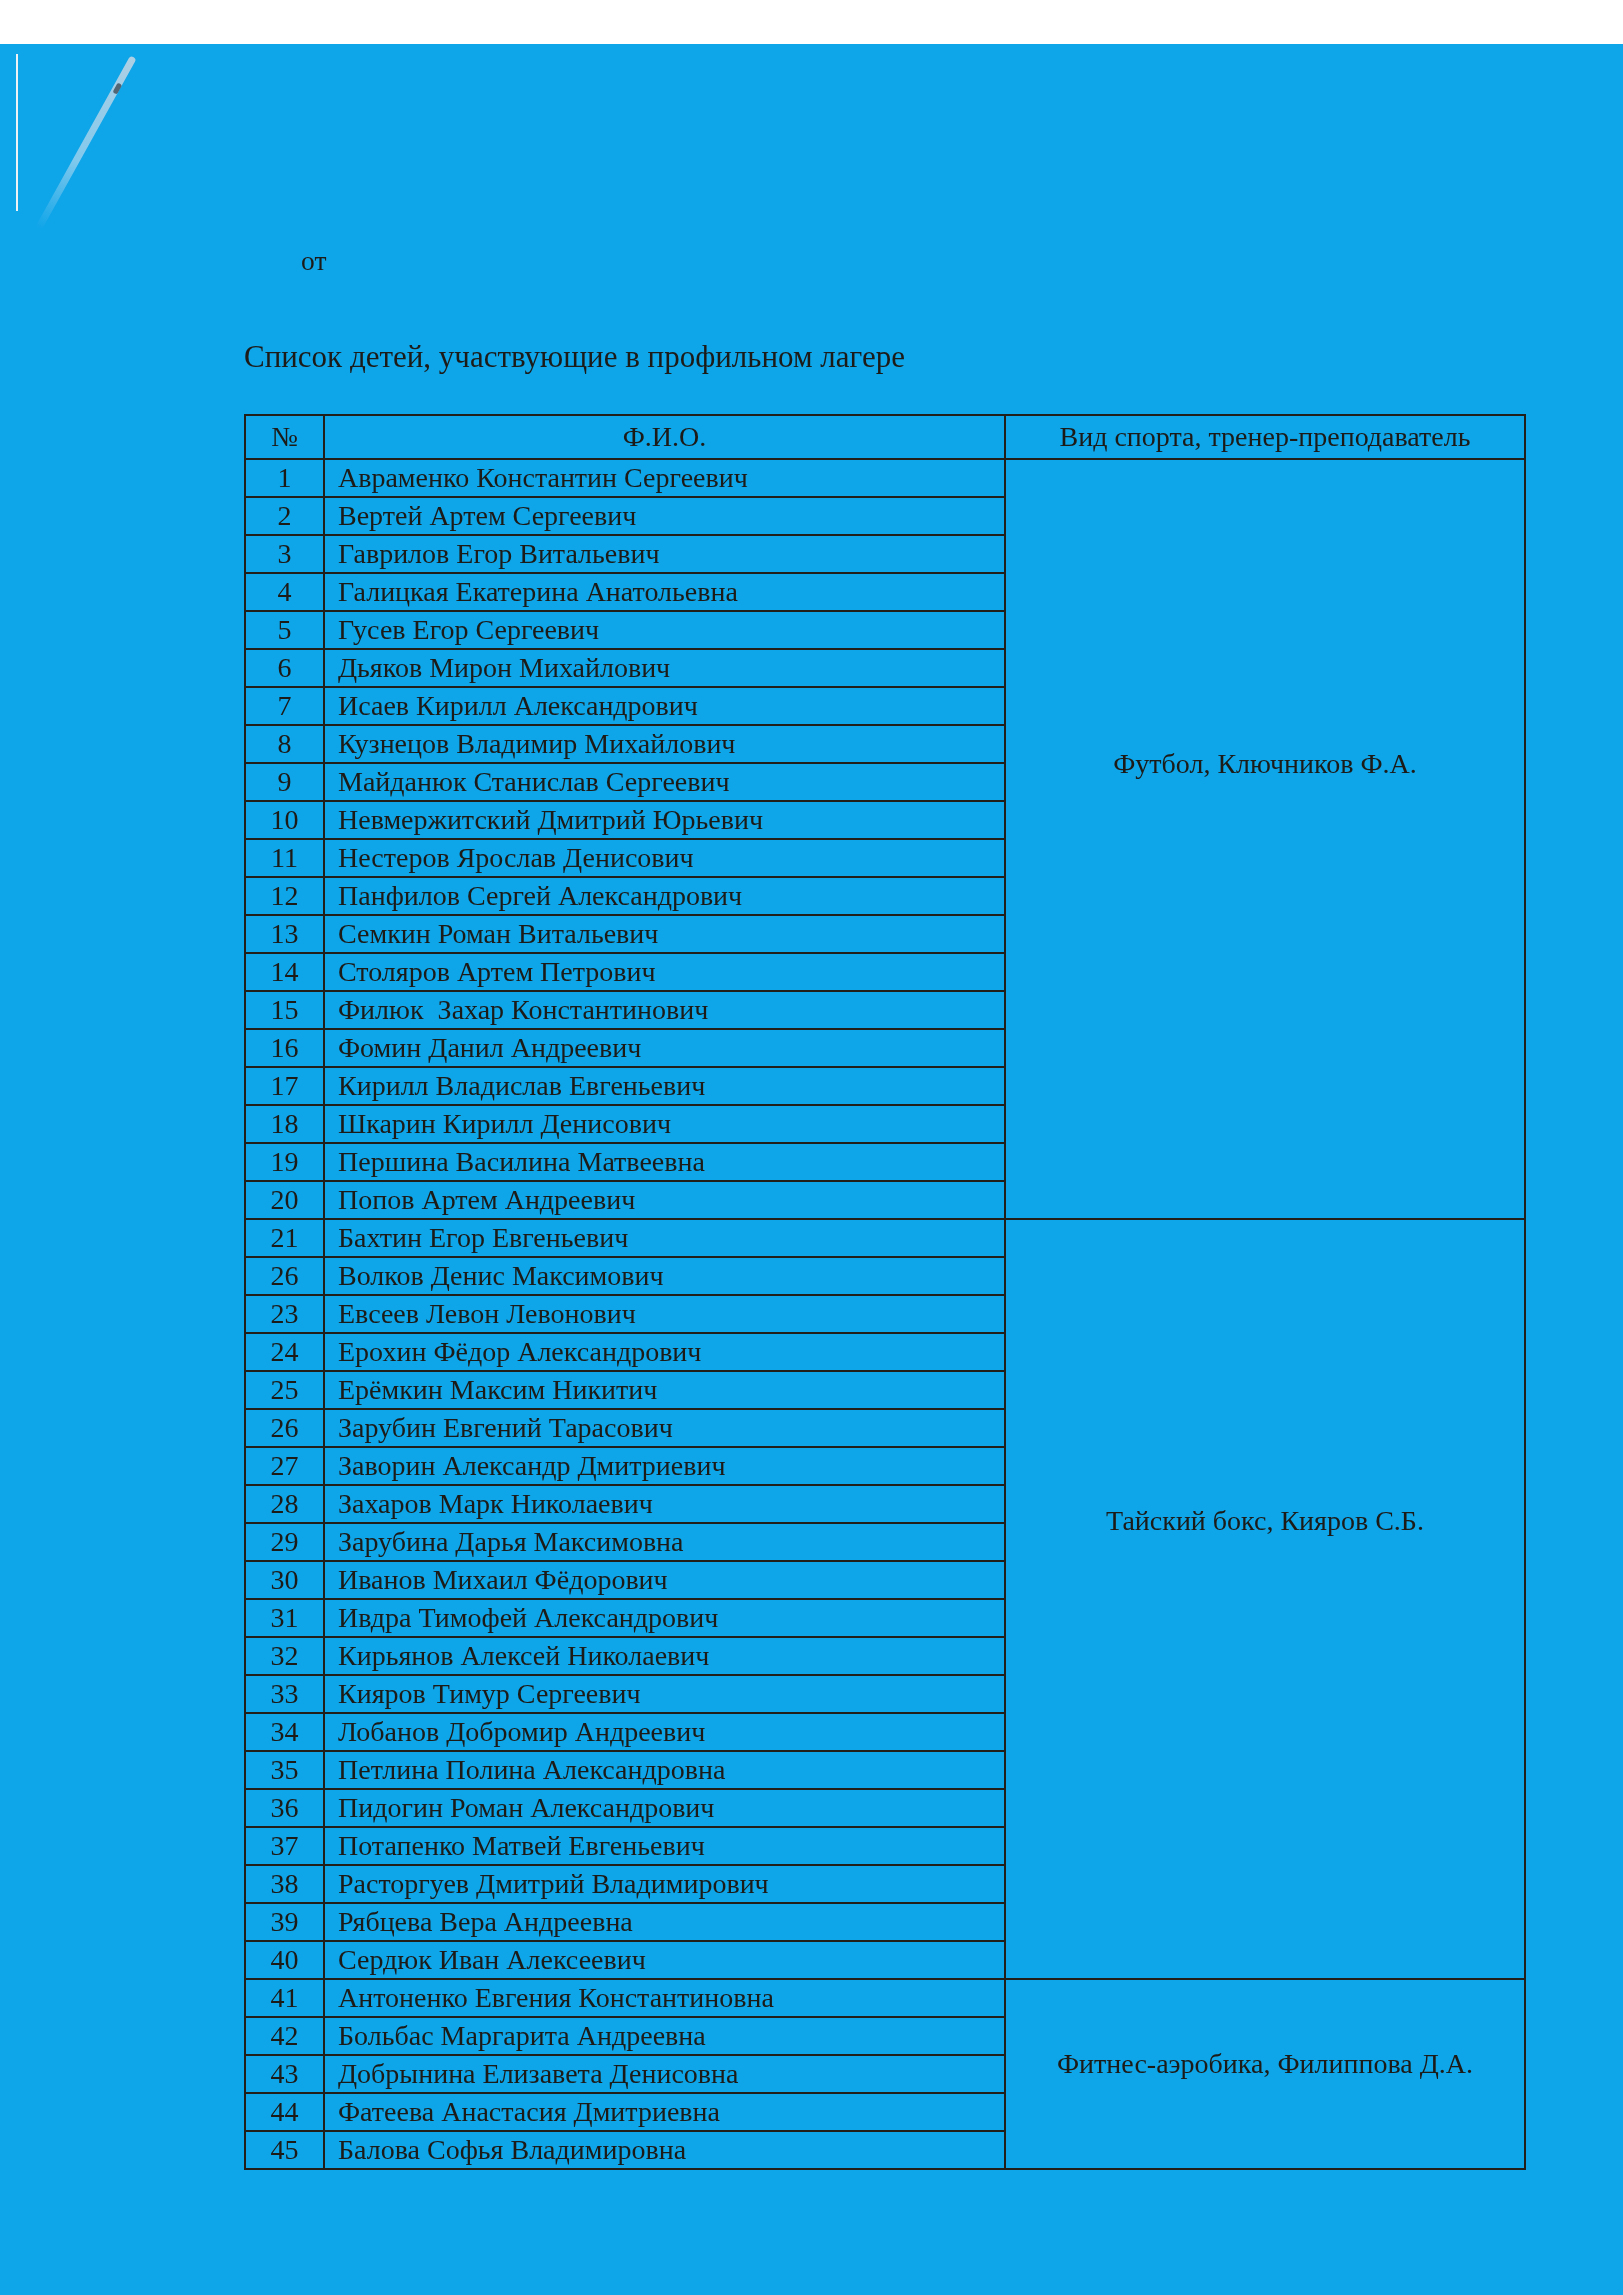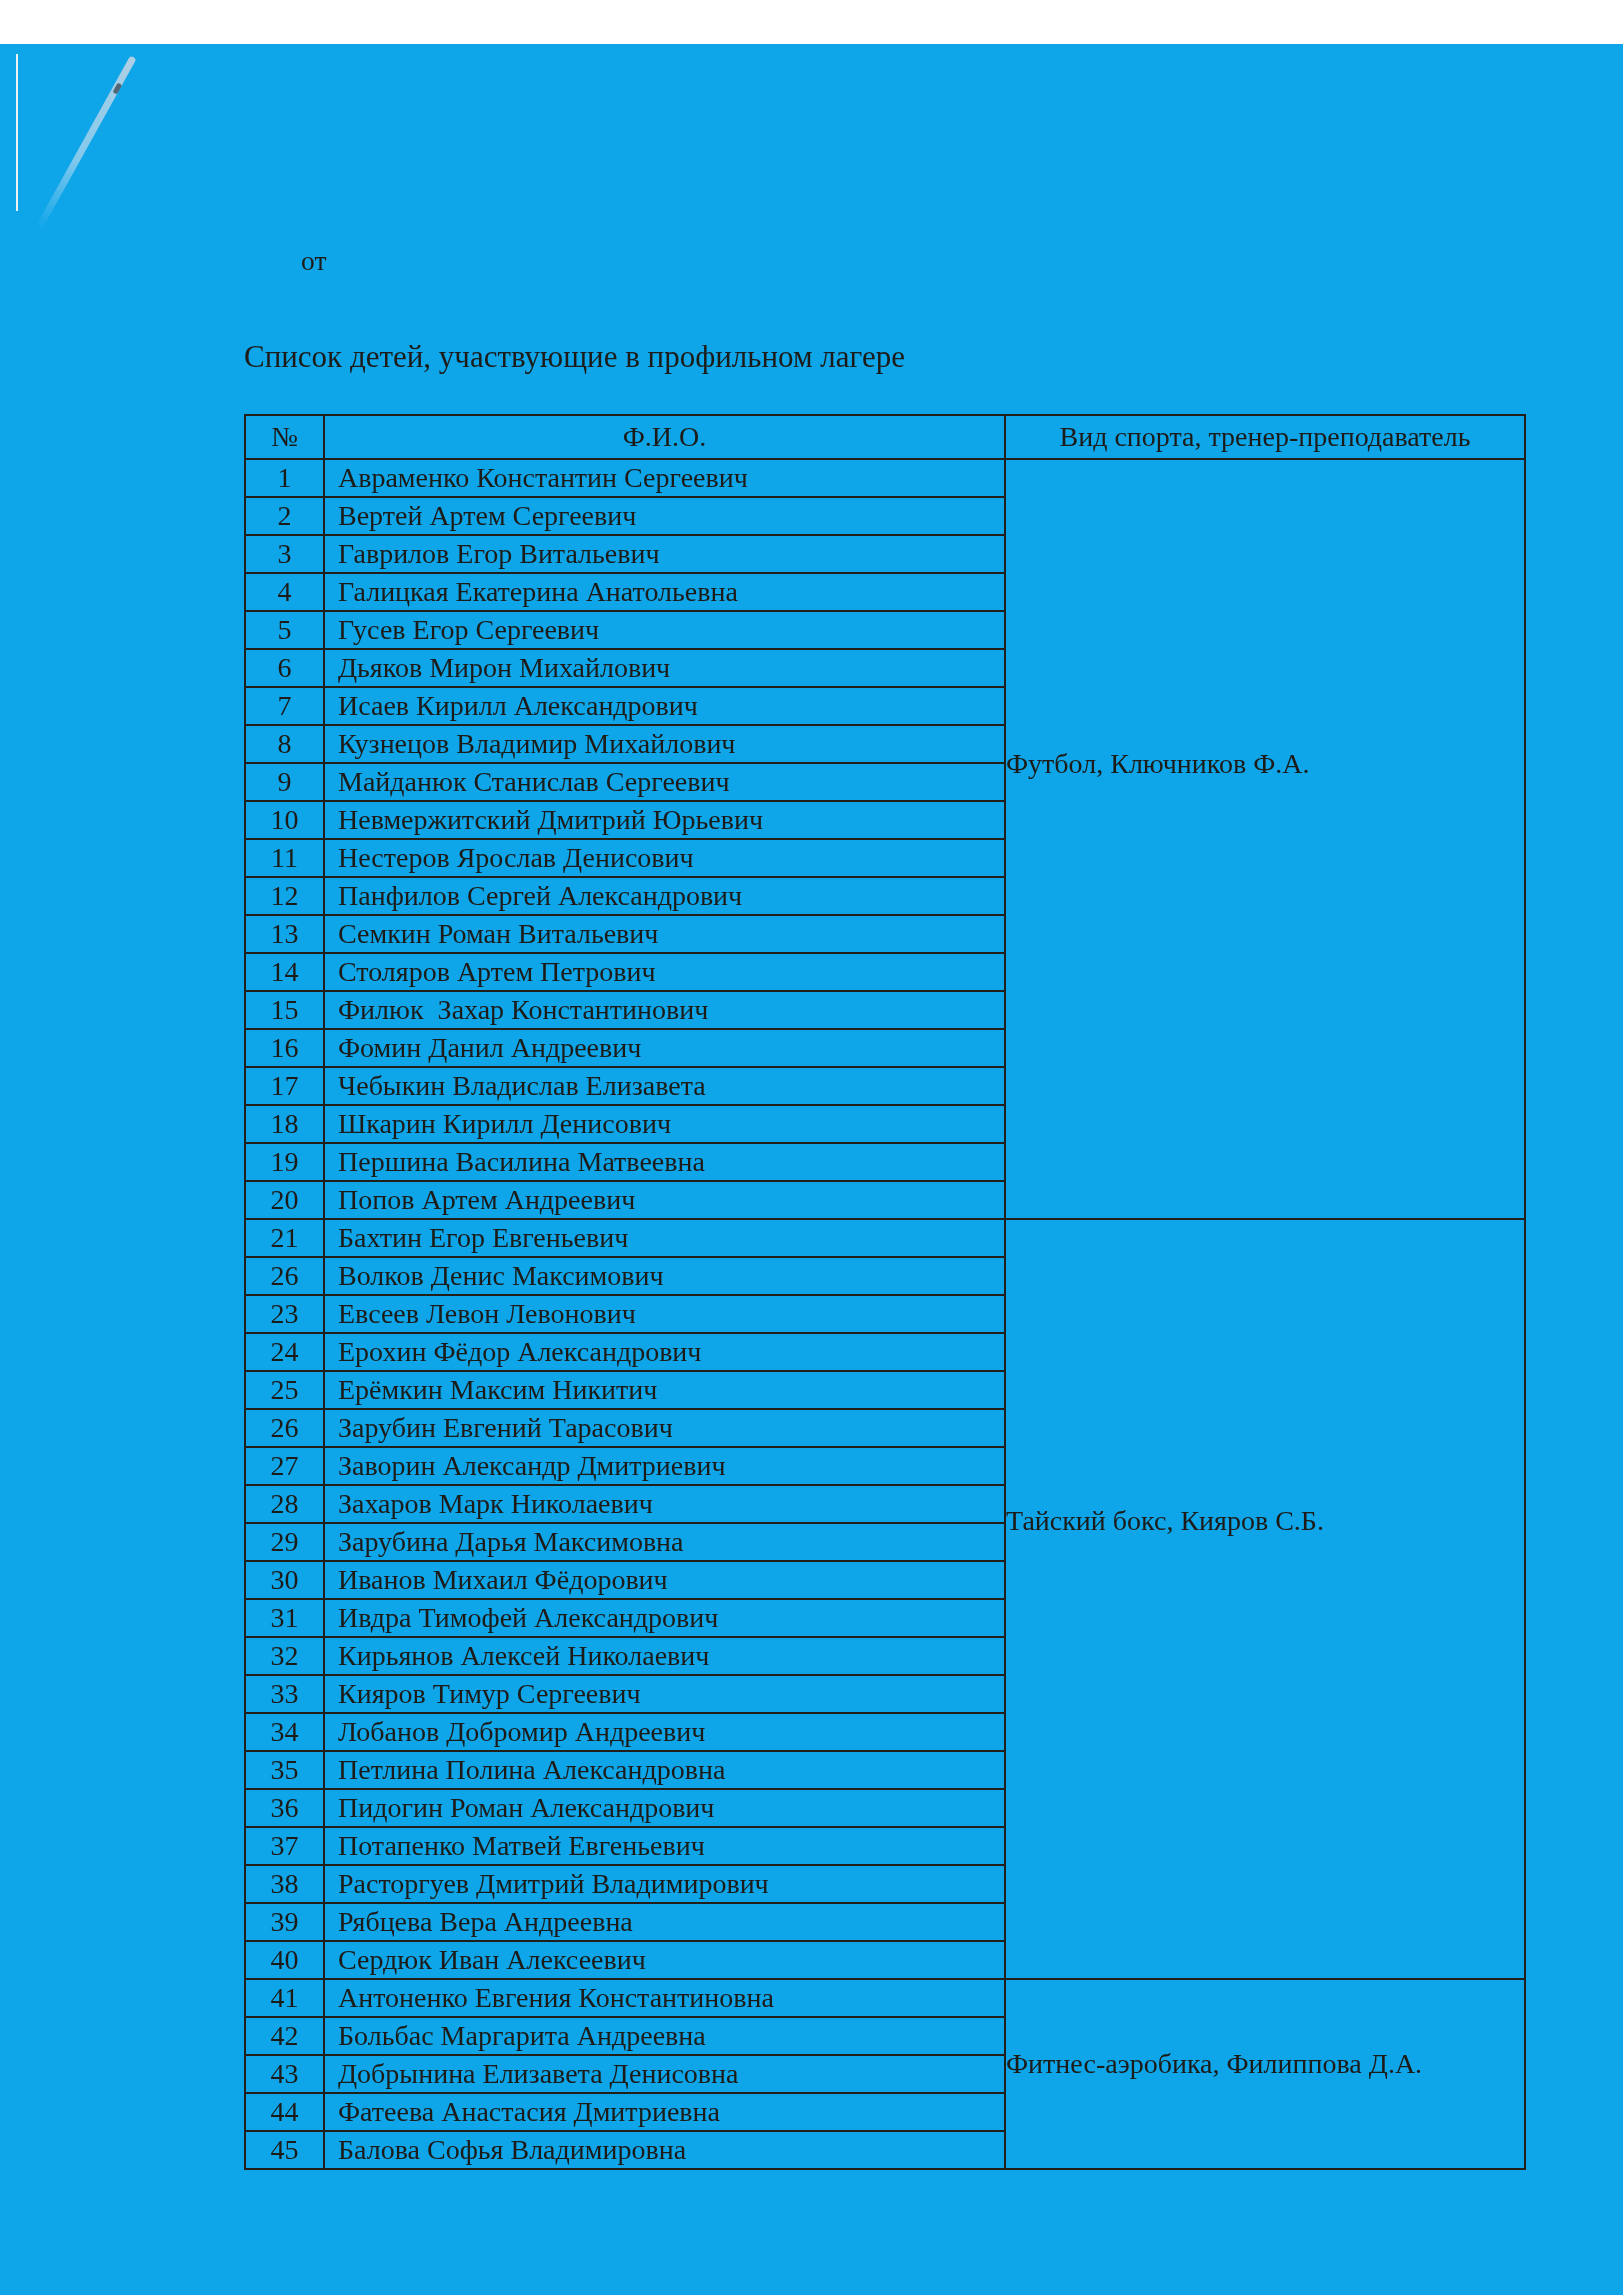--- a/index.html
+++ b/index.html
@@ -62,21 +62,21 @@
   .roster tbody tr { height: 38px; }
   .roster tbody td { vertical-align: middle; padding: 0; }
 
   .col-num   { width: 77px; }
   .col-name  { width: 679px; }
   .col-sport { width: 518px; }
 
   .num-cell  { text-align: center; }
   .name-cell { text-align: left; padding-left: 13px !important; white-space: pre-wrap; }
 
-  .sport-cell { text-align: left; vertical-align: middle; }
+  .sport-cell { text-align: center; vertical-align: middle; }
   .sport-cell .sport-text { display: block; }
   .sport-cell.sport-0 .sport-text { transform: translateY(-75px); }
   .sport-cell.sport-1 .sport-text { transform: translateY(-78px); }
   .sport-cell.sport-2 .sport-text { transform: translateY(-10.5px); }
 </style>
 </head>
 <body>
 
 <div class="page">
 
@@ -160,21 +160,21 @@
         <tr>
           <td class="num-cell">15</td>
           <td class="name-cell">Филюк  Захар Константинович</td>
         </tr>
         <tr>
           <td class="num-cell">16</td>
           <td class="name-cell">Фомин Данил Андреевич</td>
         </tr>
         <tr>
           <td class="num-cell">17</td>
-          <td class="name-cell">Чебыкин Владислав Елизавета</td>
+          <td class="name-cell">Кирилл Владислав Евгеньевич</td>
         </tr>
         <tr>
           <td class="num-cell">18</td>
           <td class="name-cell">Шкарин Кирилл Денисович</td>
         </tr>
         <tr>
           <td class="num-cell">19</td>
           <td class="name-cell">Першина Василина Матвеевна</td>
         </tr>
         <tr>

